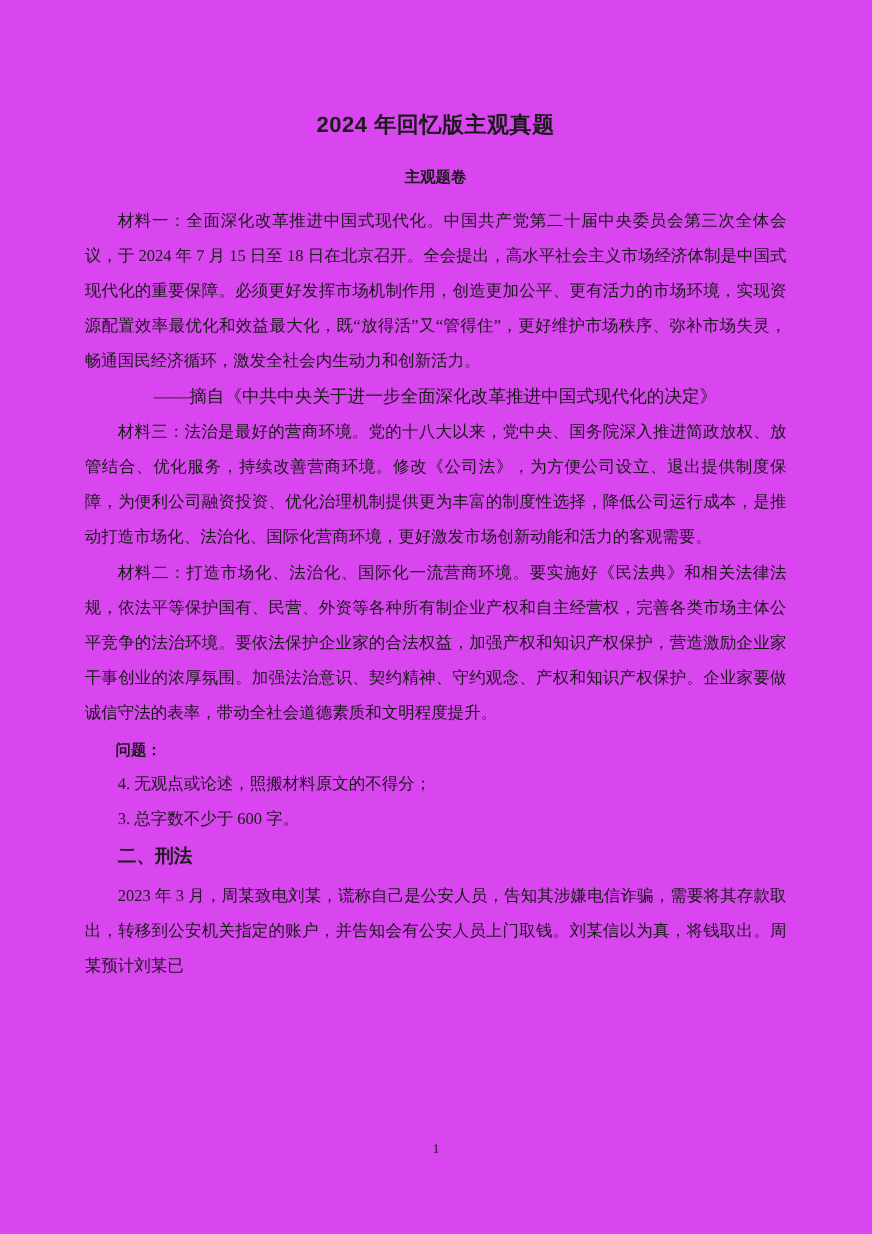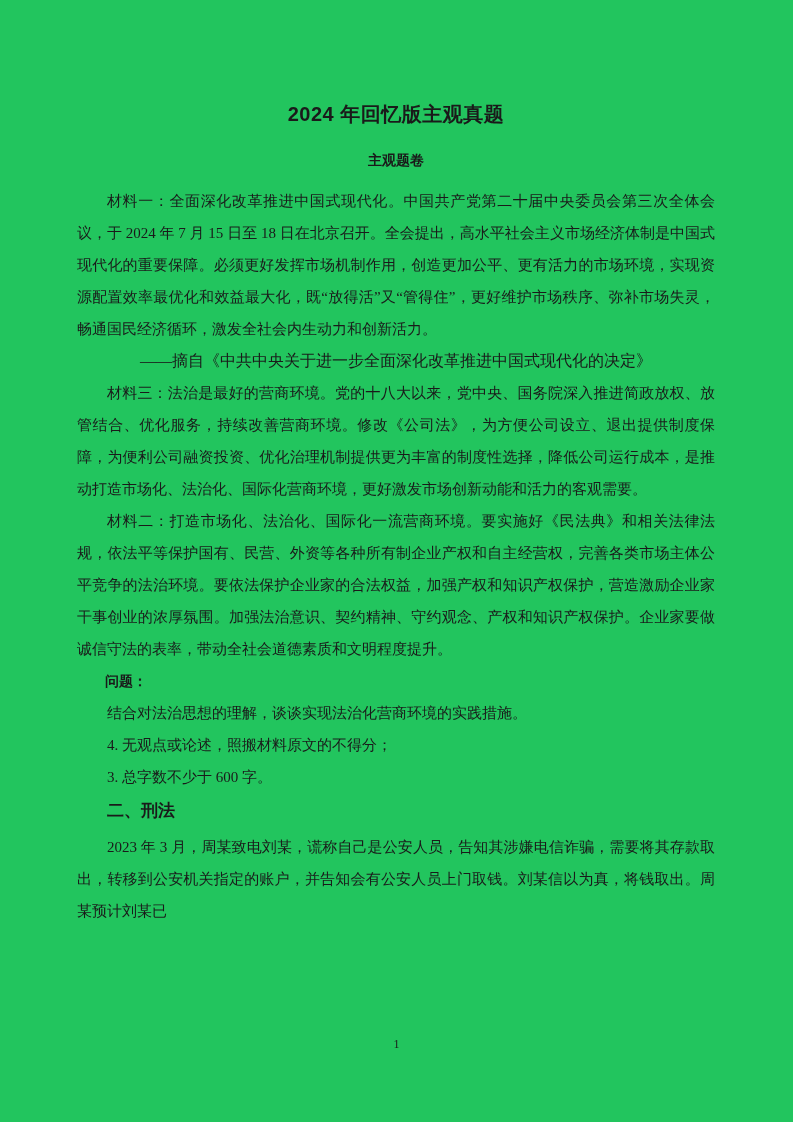--- a/index.html
+++ b/index.html
@@ -1,20 +1,20 @@
 <!DOCTYPE html>
 <html><head>
 <meta charset="utf-8">
 <style>
   html, body { margin: 0; padding: 0; background: #ffffff; }
   .page {
     position: relative;
     width: 793px;
     height: 1122px;
-    background: #22c55e;
+    background: #d946ef;
     overflow: hidden;
     font-family: "Liberation Serif", "DejaVu Serif", serif;
     color: #1a1a1a;
   }
   .content {
     position: absolute;
     left: 77px;
     top: 0;
     width: 638px;
   }
@@ -99,21 +99,20 @@
     <p class="body-par first-par">材料一：全面深化改革推进中国式现代化。中国共产党第二十届中央委员会第三次全体会议，于 2024 年 7 月 15 日至 18 日在北京召开。全会提出，高水平社会主义市场经济体制是中国式现代化的重要保障。必须更好发挥市场机制作用，创造更加公平、更有活力的市场环境，实现资源配置效率最优化和效益最大化，既“放得活”又“管得住”，更好维护市场秩序、弥补市场失灵，畅通国民经济循环，激发全社会内生动力和创新活力。</p>
 
     <p class="attribution">——摘自《中共中央关于进一步全面深化改革推进中国式现代化的决定》</p>
 
     <p class="body-par">材料三：法治是最好的营商环境。党的十八大以来，党中央、国务院深入推进简政放权、放管结合、优化服务，持续改善营商环境。修改《公司法》，为方便公司设立、退出提供制度保障，为便利公司融资投资、优化治理机制提供更为丰富的制度性选择，降低公司运行成本，是推动打造市场化、法治化、国际化营商环境，更好激发市场创新动能和活力的客观需要。</p>
 
     <p class="body-par">材料二：打造市场化、法治化、国际化一流营商环境。要实施好《民法典》和相关法律法规，依法平等保护国有、民营、外资等各种所有制企业产权和自主经营权，完善各类市场主体公平竞争的法治环境。要依法保护企业家的合法权益，加强产权和知识产权保护，营造激励企业家干事创业的浓厚氛围。加强法治意识、契约精神、守约观念、产权和知识产权保护。企业家要做诚信守法的表率，带动全社会道德素质和文明程度提升。</p>
 
     <p class="question-label">问题：</p>
 
-    <p class="plain-line">结合对法治思想的理解，谈谈实现法治化营商环境的实践措施。</p>
 
 
 
     <p class="plain-line">4. 无观点或论述，照搬材料原文的不得分；</p>
 
     <p class="plain-line">3. 总字数不少于 600 字。</p>
 
     <h3 class="section-heading section-criminal-heading">二、刑法</h3>
 
     <p class="body-par criminal-par">2023 年 3 月，周某致电刘某，谎称自己是公安人员，告知其涉嫌电信诈骗，需要将其存款取出，转移到公安机关指定的账户，并告知会有公安人员上门取钱。刘某信以为真，将钱取出。周某预计刘某已</p>

